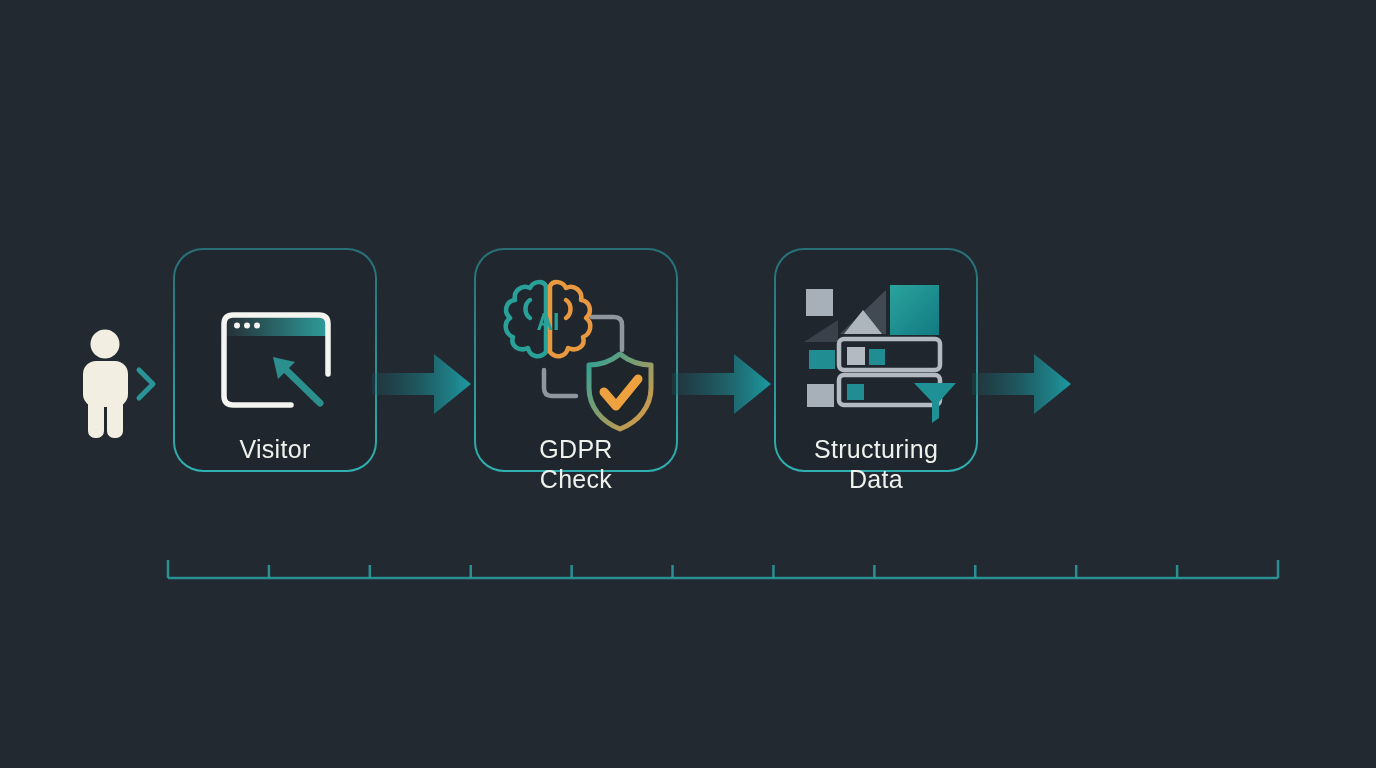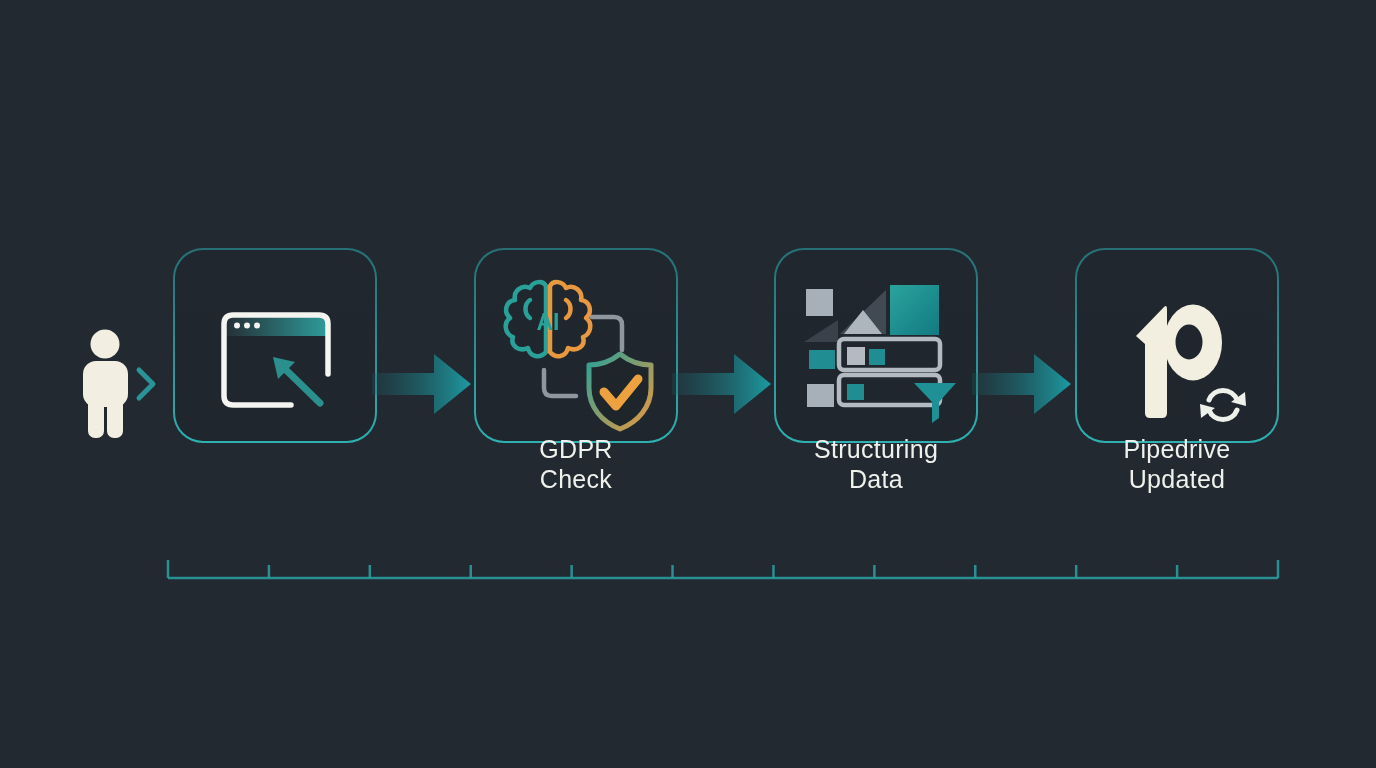--- a/index.html
+++ b/index.html
@@ -3,21 +3,21 @@
 <meta charset="utf-8">
 <style>
   html,body{margin:0;padding:0;background:#14181c;}
   .canvas{
     position:relative;width:1376px;height:768px;overflow:hidden;
     background:#222931;
     font-family:"Liberation Sans","DejaVu Sans",sans-serif;
   }
   .abs{position:absolute;}
   .card{
-    position:absolute;top:248px;width:204px;height:195px;border-radius:30px;
+    position:absolute;top:248px;width:204px;height:224px;border-radius:30px;
     border:2px solid transparent;
     background:linear-gradient(180deg,#20272e,#1f262d) padding-box,
                linear-gradient(180deg,#276f75,#2fb0b1) border-box;
     box-sizing:border-box;
   }
   .card .labels{
     position:absolute;left:0;top:184px;width:100%;text-align:center;
     color:#eff2ec;font-size:25px;line-height:30px;font-weight:500;letter-spacing:.3px;
   }
   .icon-wrap{position:absolute;}
@@ -57,20 +57,21 @@
         <path d="M 12,3 H 98 Q 107,3 107,12 V 24 H 3 V 12 Q 3,3 12,3 Z" fill="url(#hdrGrad)"></path>
         <circle cx="16" cy="13.5" r="3" fill="#f4f4f0"></circle>
         <circle cx="26" cy="13.5" r="3" fill="#f4f4f0"></circle>
         <circle cx="36" cy="13.5" r="3" fill="#f4f4f0"></circle>
         <path d="M 70,93 H 12 Q 3,93 3,84 V 12 Q 3,3 12,3 H 98 Q 107,3 107,12 V 62" fill="none" stroke="#f4f4f0" stroke-width="5.5" stroke-linecap="round" stroke-linejoin="round"></path>
         <line x1="99" y1="91" x2="64" y2="57" stroke="#2a8f8d" stroke-width="7" stroke-linecap="round"></line>
         <polygon points="52,45 74,50 57,67" fill="#2a8f8d"></polygon>
       </svg>
     </div>
     <div class="labels">
+      <div>Visitor</div>
     </div>
   </div>
 
   <div class="abs" style="left:372px;top:352px;">
     <svg width="100" height="64" viewBox="0 0 100 64">
       <defs>
         <linearGradient id="arrGrad1" x1="0" y1="0" x2="1" y2="0">
           <stop offset="0" stop-color="#1e5a62" stop-opacity="0.25"></stop>
           <stop offset="1" stop-color="#1d9aa1"></stop>
         </linearGradient>
@@ -147,43 +148,20 @@
       <div>Data</div>
     </div>
   </div>
 
   <div class="abs" style="left:972px;top:352px;">
     <svg width="100" height="64" viewBox="0 0 100 64">
       <polygon points="0,21 62,21 62,2 99,32 62,62 62,43 0,43" fill="url(#arrGrad1)"></polygon>
     </svg>
   </div>
 
-  <div class="card" style="left:1075px;">
-    <div class="icon-wrap" style="left:54px;top:50px;">
-      <svg width="122" height="136" viewBox="0 0 122 136">
-
-        <g>
-          <ellipse cx="62" cy="42.5" rx="29" ry="38" fill="#f2efe0"></ellipse>
-          <path d="M 5,36 L 33,7 Q 36,4 36,9 L 36,113 Q 36,118 31,118 L 19,118 Q 14,118 14,113 L 14,44 Z" fill="#f2efe0"></path>
-          <ellipse cx="58" cy="42" rx="13.5" ry="17.5" fill="#1f262d"></ellipse>
-        </g>
-
-        <g fill="none" stroke="#eef1ea" stroke-width="5" stroke-linecap="round">
-          <path d="M 78,100 A 15,15 0 0 1 106,100"></path>
-          <path d="M 106,110 A 15,15 0 0 1 78,110"></path>
-        </g>
-        <polygon points="114,92 115,106 100,102" fill="#eef1ea"></polygon>
-        <polygon points="70,118 69,104 84,108" fill="#eef1ea"></polygon>
-      </svg>
-    </div>
-    <div class="labels">
-      <div>Pipedrive</div>
-      <div>Updated</div>
-    </div>
-  </div>
 
   <div class="abs" style="left:166px;top:558px;width:1114px;height:24px;">
     <svg id="ruler-svg" width="1114" height="24" viewBox="0 0 1114 24">
       <line x1="2" y1="20" x2="1112" y2="20" stroke="#2b9b9e" stroke-width="2.5" opacity="0.9"></line>
       <g id="ruler-ticks" stroke="#2b9b9e" stroke-width="2.5" opacity="0.9">
           <line x1="2" x2="2" y1="2" y2="20"></line>
           <line x1="102.9090909090909" x2="102.9090909090909" y1="7" y2="20"></line>
           <line x1="203.8181818181818" x2="203.8181818181818" y1="7" y2="20"></line>
           <line x1="304.72727272727275" x2="304.72727272727275" y1="7" y2="20"></line>
           <line x1="405.6363636363636" x2="405.6363636363636" y1="7" y2="20"></line>

